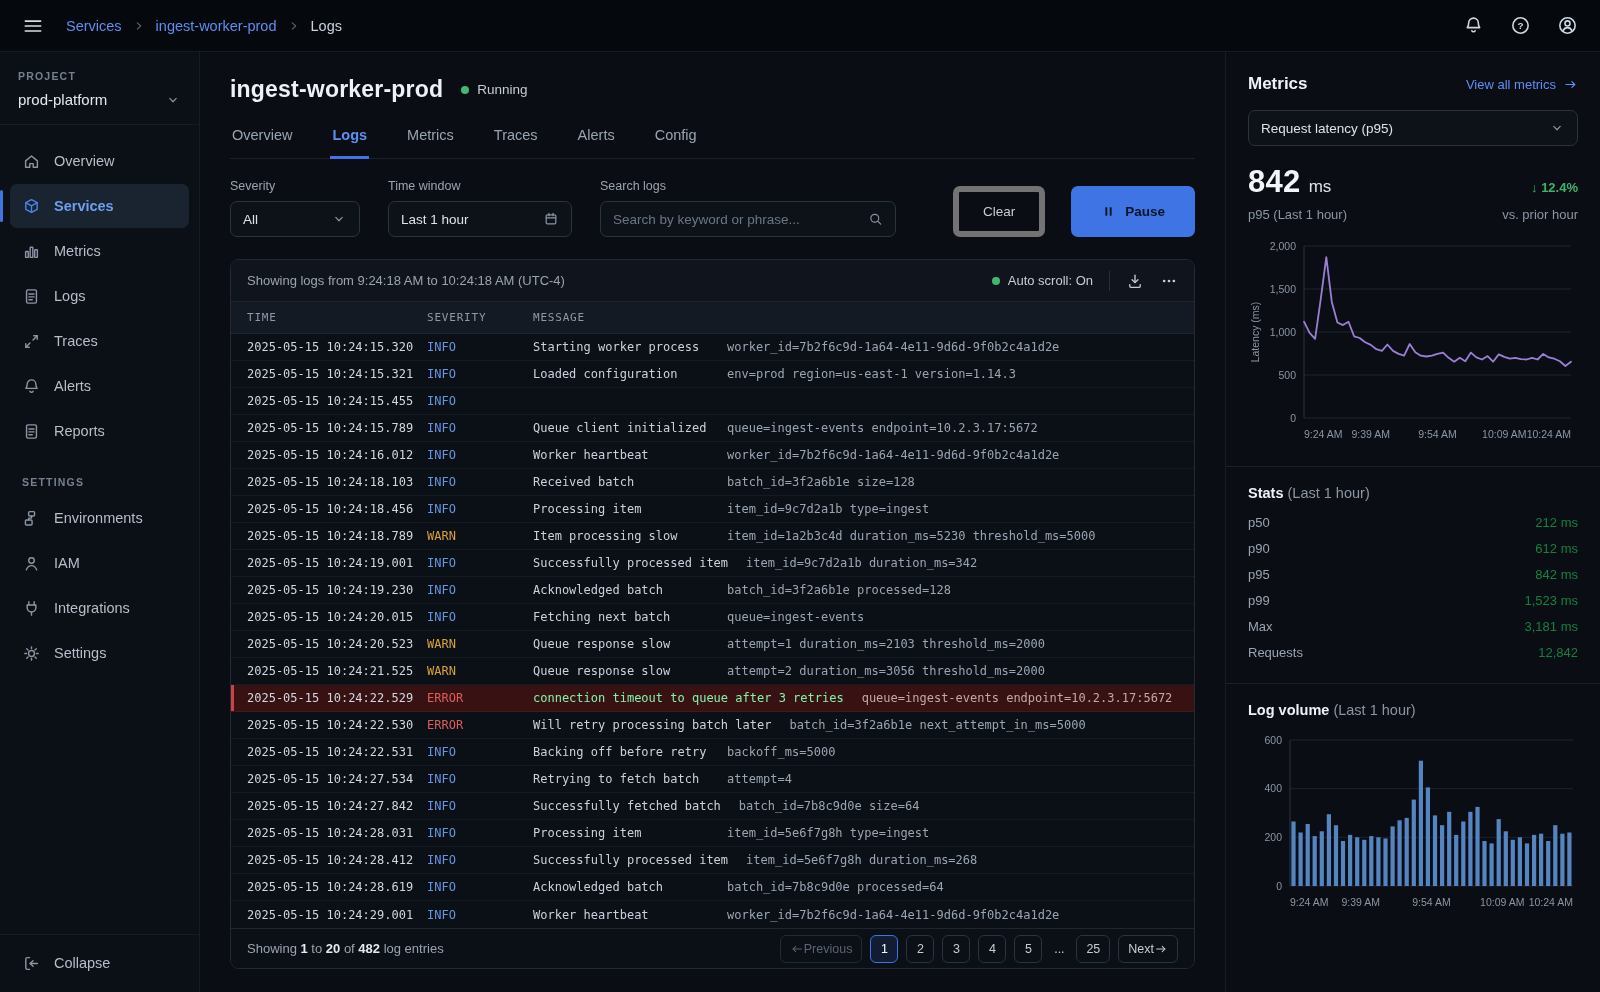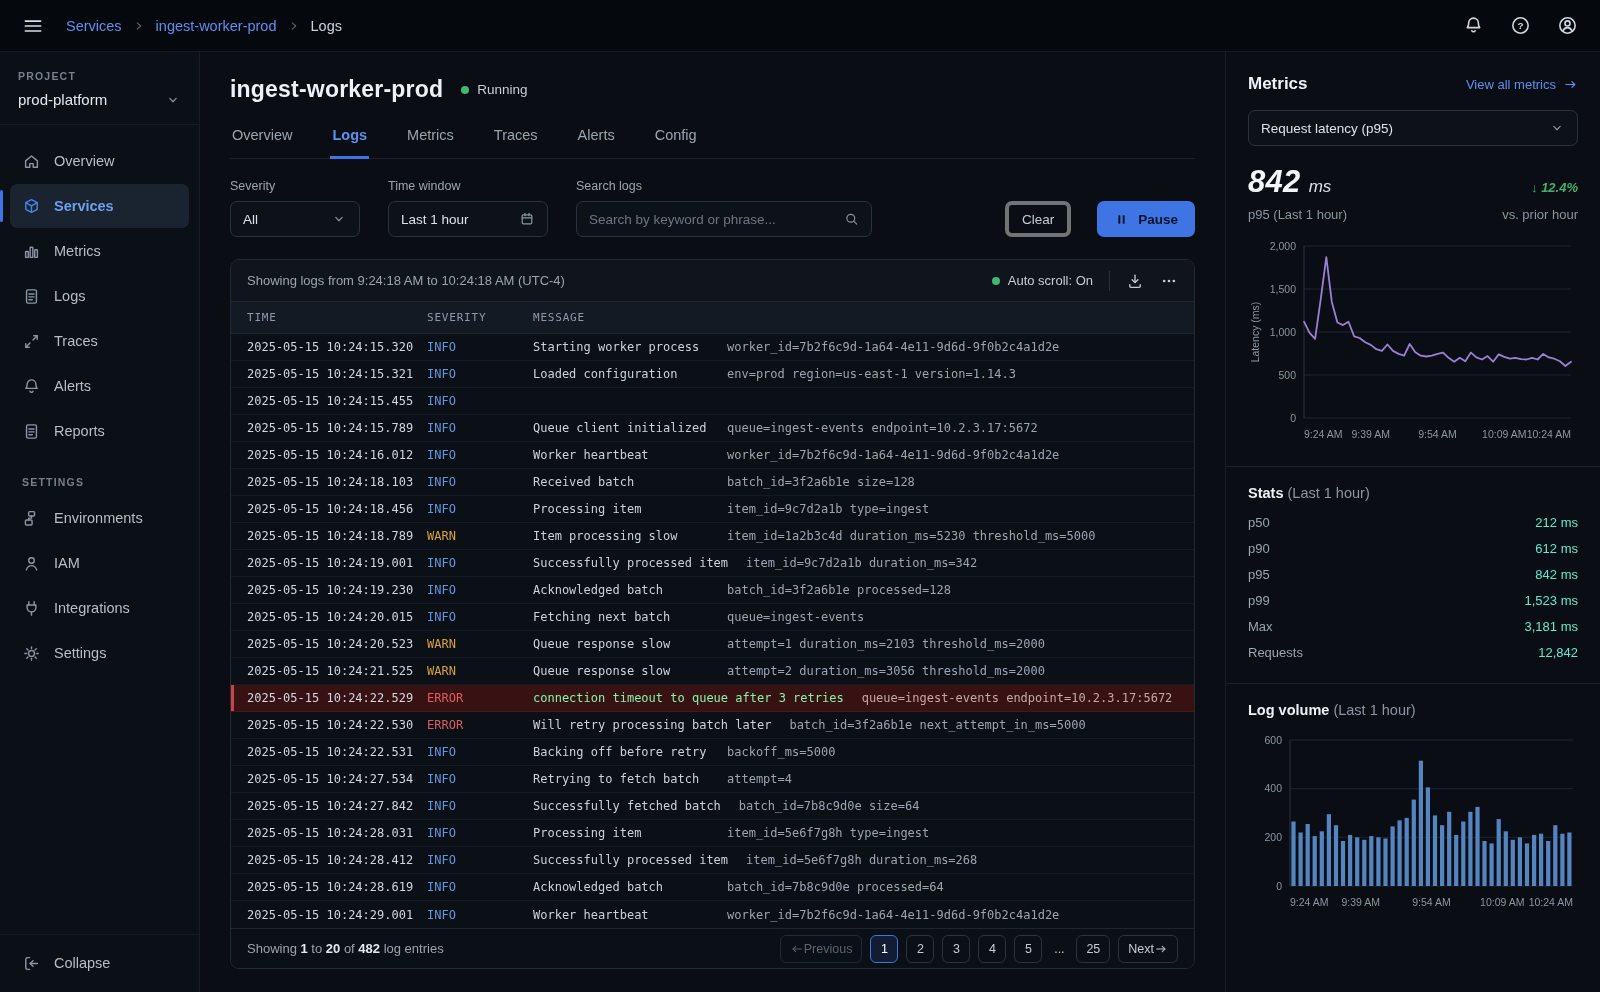--- a/index.html
+++ b/index.html
@@ -51,28 +51,28 @@
   .tab.active { color:#5c8ff0; font-weight:bold; border-bottom-color:#3e74e3; }
 
   
   .filter-row { display:flex; align-items:flex-end; gap:28px; margin-top:20px; }
   .filter-group { display:flex; flex-direction:column; gap:8px; }
   .filter-label { font-size:12.5px; color:#9aa4b1; }
   .control { height:36px; background:#0d1219; border:1px solid #2a3340; border-radius:7px;
     display:flex; align-items:center; padding:0 12px; font-size:13.5px; color:#dbe2ea; cursor:pointer; }
   .control .ctl-ic { margin-left:auto; width:16px; height:16px; color:#8b95a3; }
   .sel-severity { width:130px; }
-  .sel-time { width:160px; }
+  .sel-time { width:184px; }
   .search-box { width:296px; }
   .search-box input { background:transparent; border:none; outline:none; color:#dbe2ea;
     font-size:13.5px; width:100%; font-family:"Liberation Sans",sans-serif; }
   .search-box input::placeholder { color:#6b7684; }
   .filter-actions { margin-left:auto; display:flex; gap:26px; align-items:center; }
-  .btn { height:36px; border-radius:7px; font-size:13.5px; display:flex; align-items:center;
-    gap:9px; padding:0 13px; cursor:pointer; border:4px solid #737373; background:transparent;
+  .btn { height:51px; border-radius:7px; font-size:13.5px; display:flex; align-items:center;
+    gap:9px; padding:0 24px; cursor:pointer; border:6px solid #737373; background:transparent;
     color:#c6cdd6; font-family:"Liberation Sans",sans-serif; }
   .btn-primary { background:#3e74e3; border-color:#3e74e3; color:#0a1326; font-weight:bold; }
   .btn-primary .pause-ic { width:15px; height:15px; color:#0a1326; }
 
   
   .log-panel { margin-top:22px; border:1px solid #222a36; border-radius:9px; overflow:hidden;
     background:#0b0f16; }
   .log-head { height:42px; background:#10151d; border-bottom:1px solid #1d2531;
     display:flex; align-items:center; padding:0 16px; font-size:13px; color:#9aa4af; }
   .log-head-right { margin-left:auto; display:flex; align-items:center; gap:16px; }
@@ -111,35 +111,35 @@
   .pg-arrow { width:14px; height:14px; display:inline-flex; }
 
   
   .rightpanel { width:375px; border-left:1px solid #161c26; background:#0a0e14;
     padding:22px 22px 0 22px; overflow:hidden; }
   .rp-titlerow { display:flex; align-items:center; justify-content:space-between; }
   .rp-title { font-size:17px; font-weight:bold; color:#eef2f6; }
   .rp-link { font-size:13px; color:#5c8ff0; display:flex; align-items:center; gap:7px; cursor:pointer; }
   .rp-link .ar { width:15px; height:15px; }
   .metric-select { margin-top:16px; height:36px; }
-  .big-row { margin-top:18px; display:flex; align-items:baseline;font-style:italic; }
+  .big-row { margin-top:18px; display:flex; align-items:baseline; }
   .big-val { font-size:31px; font-weight:bold; color:#f2f5f9; letter-spacing:0.3px; }
   .big-unit { font-size:17px; color:#dbe2ea; margin-left:8px; }
   .delta { margin-left:auto; font-size:13px; color:#3fb36a; font-weight:bold; }
   .sub-row { display:flex; justify-content:space-between; margin-top:7px; font-size:13px; color:#8b95a3; }
   .chart-wrap { margin-top:14px; }
   svg text.tick { fill:#8b95a3; font-size:10.5px; font-family:"Liberation Sans",sans-serif; }
   .rp-divider { height:1px; background:#1a212c; margin:18px -22px 0 -22px; }
   .sect-head { margin-top:18px; font-size:14.5px; color:#8b95a3; }
   .sect-head b { color:#eef2f6; font-weight:bold; font-size:14.5px; }
   .stat-rows { margin-top:8px; }
   .stat-row { display:flex; justify-content:space-between; align-items:center; height:26px;
     font-size:13px; }
   .stat-label { color:#9aa4b1; }
-  .stat-value { color:#5eead4; }
+  .stat-value { color:#15803d; }
 </style>
 </head>
 <body>
 
 <div class="topbar">
   <span class="hamburger"><svg viewBox="0 0 20 20" width="100%" height="100%" fill="none" stroke="currentColor" stroke-width="1.5" stroke-linecap="round" stroke-linejoin="round">
         <line x1="3" y1="5.5" x2="17" y2="5.5"></line>
         <line x1="3" y1="10" x2="17" y2="10"></line>
         <line x1="3" y1="14.5" x2="17" y2="14.5"></line>
       </svg></span>

